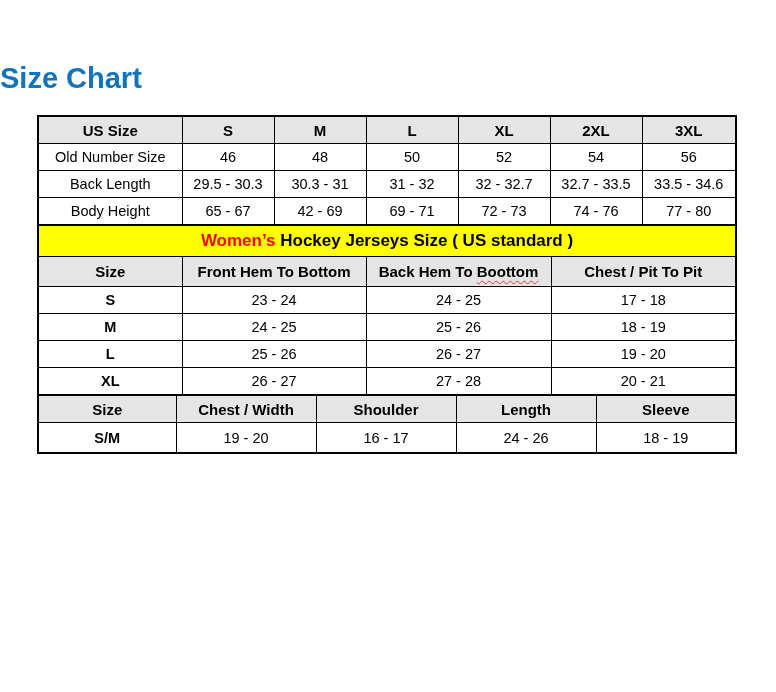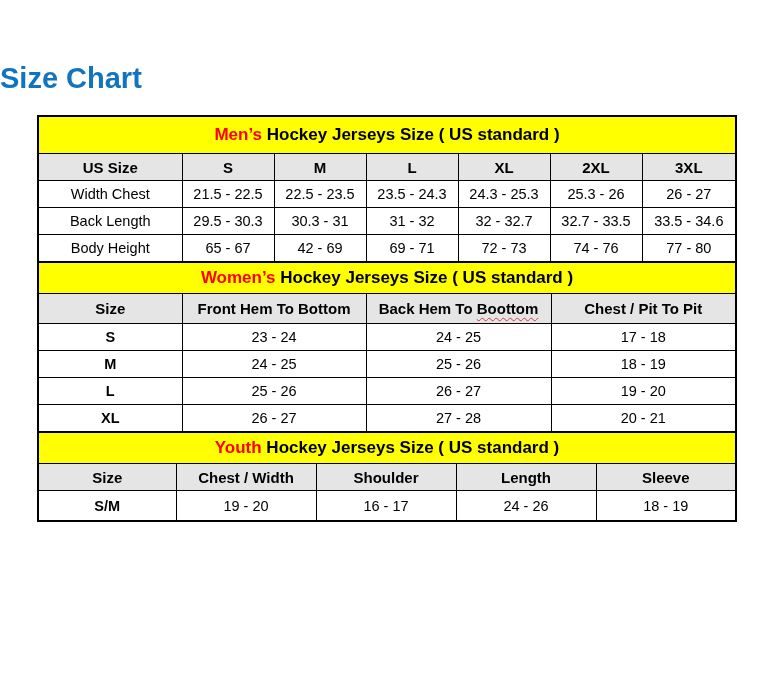--- a/index.html
+++ b/index.html
@@ -85,39 +85,36 @@
         <col style="width:144px">
           <col style="width:92px">
           <col style="width:92px">
           <col style="width:92px">
           <col style="width:92px">
           <col style="width:92px">
           <col style="width:94px">
       </colgroup>
       <tbody>
         <tr>
-          <td class="band" colspan="7"><span class="accent">Men’s</span><span> Hockey Jerseys Size ( US standard )</span></td>
-        </tr>
-        <tr>
           <th class="colhead">US Size</th>
           <th class="colhead">S</th>
           <th class="colhead">M</th>
           <th class="colhead">L</th>
           <th class="colhead">XL</th>
           <th class="colhead">2XL</th>
           <th class="colhead">3XL</th>
         </tr>
         <tr>
-          <td class="cell rowlabel">Width Chest</td>
-          <td class="cell">21.5 - 22.5</td>
-          <td class="cell">22.5 - 23.5</td>
-          <td class="cell">23.5 - 24.3</td>
-          <td class="cell">24.3 - 25.3</td>
-          <td class="cell">25.3 - 26</td>
-          <td class="cell">26 - 27</td>
+          <td class="cell rowlabel">Old Number Size</td>
+          <td class="cell">46</td>
+          <td class="cell">48</td>
+          <td class="cell">50</td>
+          <td class="cell">52</td>
+          <td class="cell">54</td>
+          <td class="cell">56</td>
         </tr>
         <tr>
           <td class="cell rowlabel">Back Length</td>
           <td class="cell">29.5 - 30.3</td>
           <td class="cell">30.3 - 31</td>
           <td class="cell">31 - 32</td>
           <td class="cell">32 - 32.7</td>
           <td class="cell">32.7 - 33.5</td>
           <td class="cell">33.5 - 34.6</td>
         </tr>
@@ -180,23 +177,20 @@
     <table class="sz youth">
       <colgroup>
         <col style="width:138px">
           <col style="width:140px">
           <col style="width:140px">
           <col style="width:140px">
           <col style="width:140px">
       </colgroup>
       <tbody>
         <tr>
-          <td class="band" colspan="5"><span class="accent">Youth</span><span> Hockey Jerseys Size ( US standard )</span></td>
-        </tr>
-        <tr>
           <th class="colhead">Size</th>
           <th class="colhead">Chest / Width</th>
           <th class="colhead">Shoulder</th>
           <th class="colhead">Length</th>
           <th class="colhead">Sleeve</th>
         </tr>
         <tr>
           <td class="cell rowlabel">S/M</td>
           <td class="cell">19 - 20</td>
           <td class="cell">16 - 17</td>

